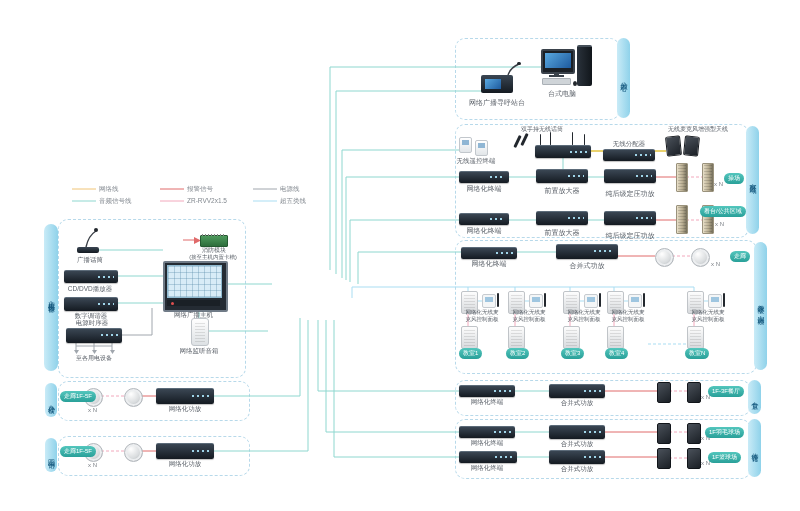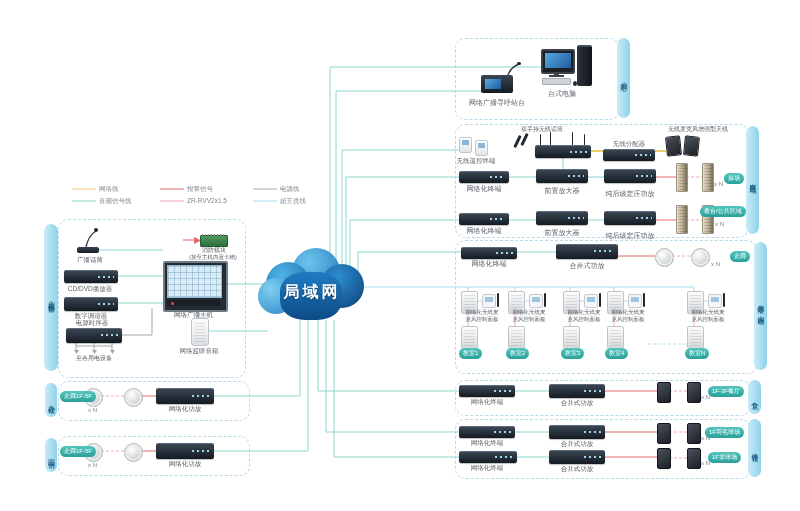--- a/index.html
+++ b/index.html
@@ -342,22 +342,14 @@
   <div class="lbl" style="left:64px;top:319px;width:56px;font-size:6.5px">电源时序器</div>
   <div class="rack led" style="left:66px;top:328px;width:56px;height:14px"></div>
   <div class="lbl" style="left:66px;top:355px;width:56px;font-size:6px">至各用电设备</div>
   <div class="host" style="left:163px;top:261px;width:61px;height:47px"></div>
   <div class="host-screen" style="left:167px;top:265px;width:53px;height:31px"></div>
   <div class="host-strip" style="left:167px;top:300px;width:53px;height:6px"></div>
   <div class="lbl" style="left:163px;top:311px;width:61px;font-size:6.5px">网络广播主机</div>
   <div class="msp" style="left:191px;top:318px;width:16px;height:26px"></div>
   <div class="lbl" style="left:169px;top:347px;width:60px;font-size:6.5px">网络监听音箱</div>
 
-  <div class="cloud" style="left:258px;top:248px;width:108px;height:78px">
-    <i style="left:34px;top:0;width:48px;height:48px;background:radial-gradient(circle at 35% 30%,#6cc6ec,#1a72b8)"></i>
-    <i style="left:8px;top:14px;width:44px;height:44px;background:radial-gradient(circle at 35% 30%,#4fb3e4,#1565a8)"></i>
-    <i style="left:62px;top:16px;width:44px;height:44px;background:radial-gradient(circle at 40% 30%,#2f8fd0,#0b3f76)"></i>
-    <i style="left:0;top:30px;width:36px;height:36px;background:radial-gradient(circle at 35% 30%,#7fd0f0,#2a86c6)"></i>
-    <i style="left:22px;top:24px;width:62px;height:48px;background:linear-gradient(#1f7cc2,#0d4a86);border-radius:40%"></i>
-    <span class="cloud-label" style="top:34px">局域网</span>
-  </div>
 
 </div>
 
 </body></html>

